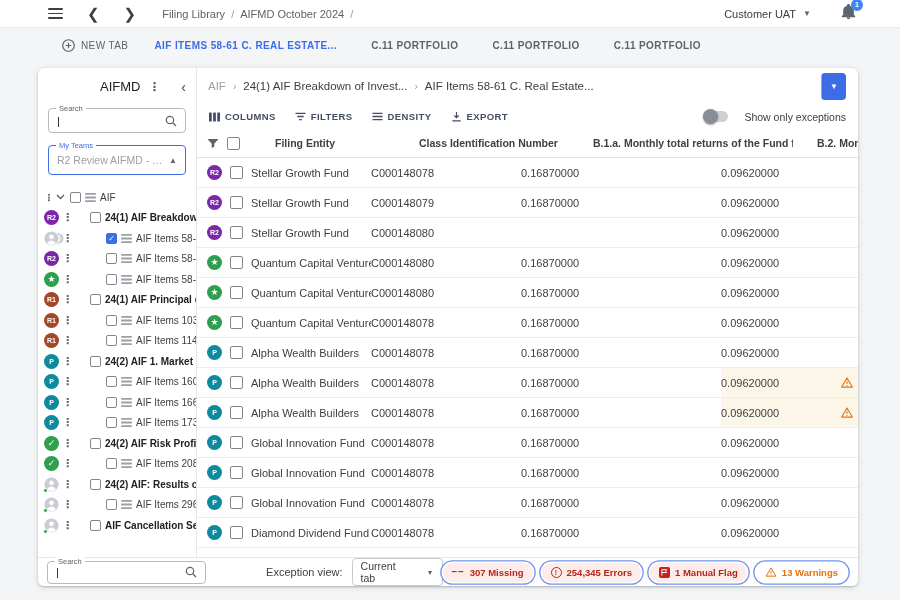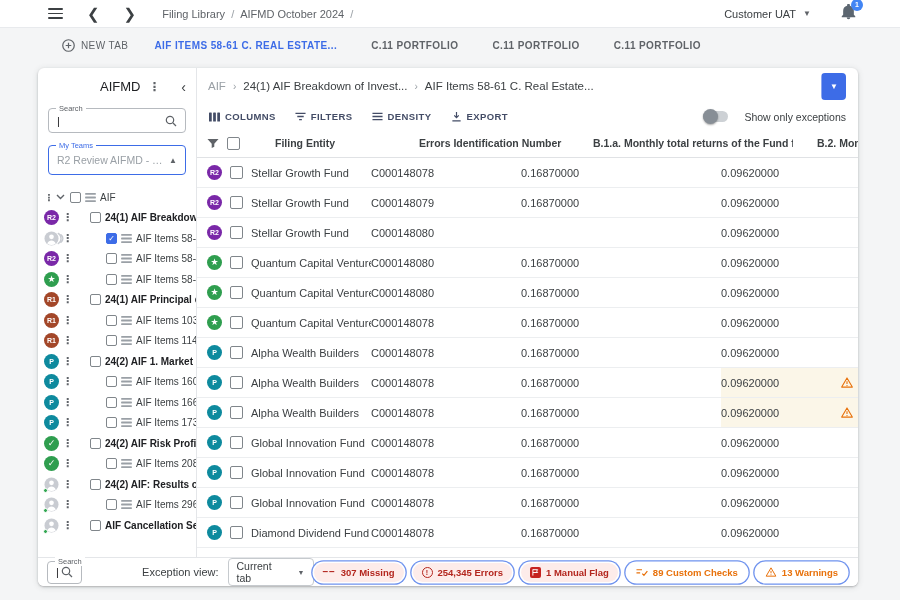--- a/index.html
+++ b/index.html
@@ -506,21 +506,21 @@
       </div>
 
       <div class="thead">
         <span class="c-icons">
           <svg width="12" height="11" viewBox="0 0 13 11">
             <path d="M0.5 0.5h12L7.9 5.9v3l-2.8 1.6V5.9z" fill="#5f6368"></path>
           </svg>
           <span class="cb" style="width:13px;height:13px;flex-basis:13px"></span>
         </span>
         <span class="hcell">Filing Entity</span>
-        <span class="hcell">Errors Identification Number</span>
+        <span class="hcell">Class Identification Number</span>
         <span class="hcell">B.1.a. Monthly total returns of the Fund for each o...</span>
         <span class="hcell">B.2. Monthly total returns of th</span>
       </div>
       <div class="rows" id="table-rows">
           <div class="trow">
             <span class="tcell c-icons">
               <span class="badge" style="background:#7a28a8">R2</span>
               <span class="cb" style="width:13px;height:13px;flex-basis:13px"></span>
             </span>
             <span class="tcell">Stellar Growth Fund</span>
@@ -684,28 +684,20 @@
           <span>254,345 Errors</span>
         </span>
         <span class="chip flag">
           <span class="flag-ic">
             <svg width="7" height="7" viewBox="0 0 8 8">
               <path d="M1 0.5v7M1 0.8h5.5L5.2 2.4l1.3 1.6H1" fill="none" stroke="#fff" stroke-width="1.1"></path>
             </svg>
           </span>
           <span>1 Manual Flag</span>
         </span>
-        <span class="chip checks">
-          <svg width="12" height="9" viewBox="0 0 13 9">
-            <g stroke="#e8710a" stroke-width="1.3" fill="none">
-              <path d="M0.5 1.5h6M0.5 5h4M6.8 5.8l1.8 1.8L12.3 3"></path>
-            </g>
-          </svg>
-          <span>89 Custom Checks</span>
-        </span>
         <span class="chip warnings">
           <svg width="12" height="10" viewBox="0 0 13 12">
             <path d="M6.5 1L12.3 11H0.7z" fill="none" stroke="#e8710a" stroke-width="1.2" stroke-linejoin="round"></path>
             <path d="M6.5 4.6v3" stroke="#e8710a" stroke-width="1.2"></path>
             <circle cx="6.5" cy="9.3" r="0.7" fill="#e8710a"></circle>
           </svg>
           <span>13 Warnings</span>
         </span>
       </span>
   </footer>

